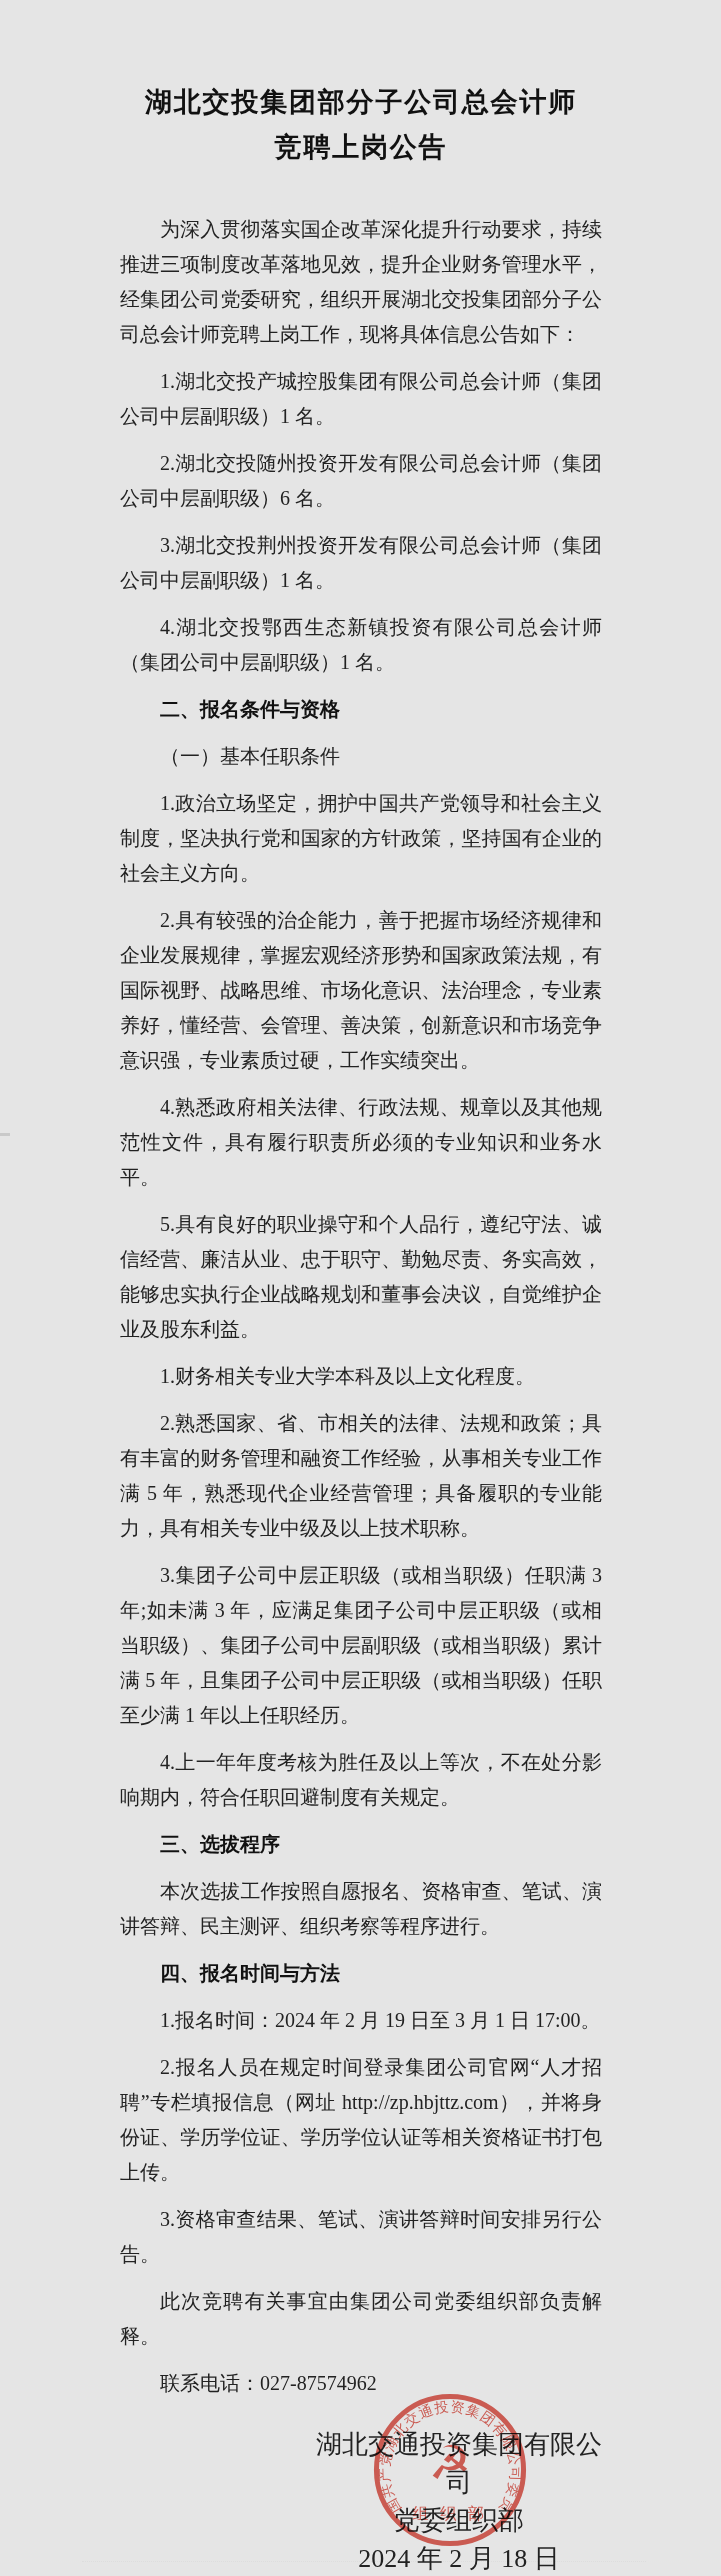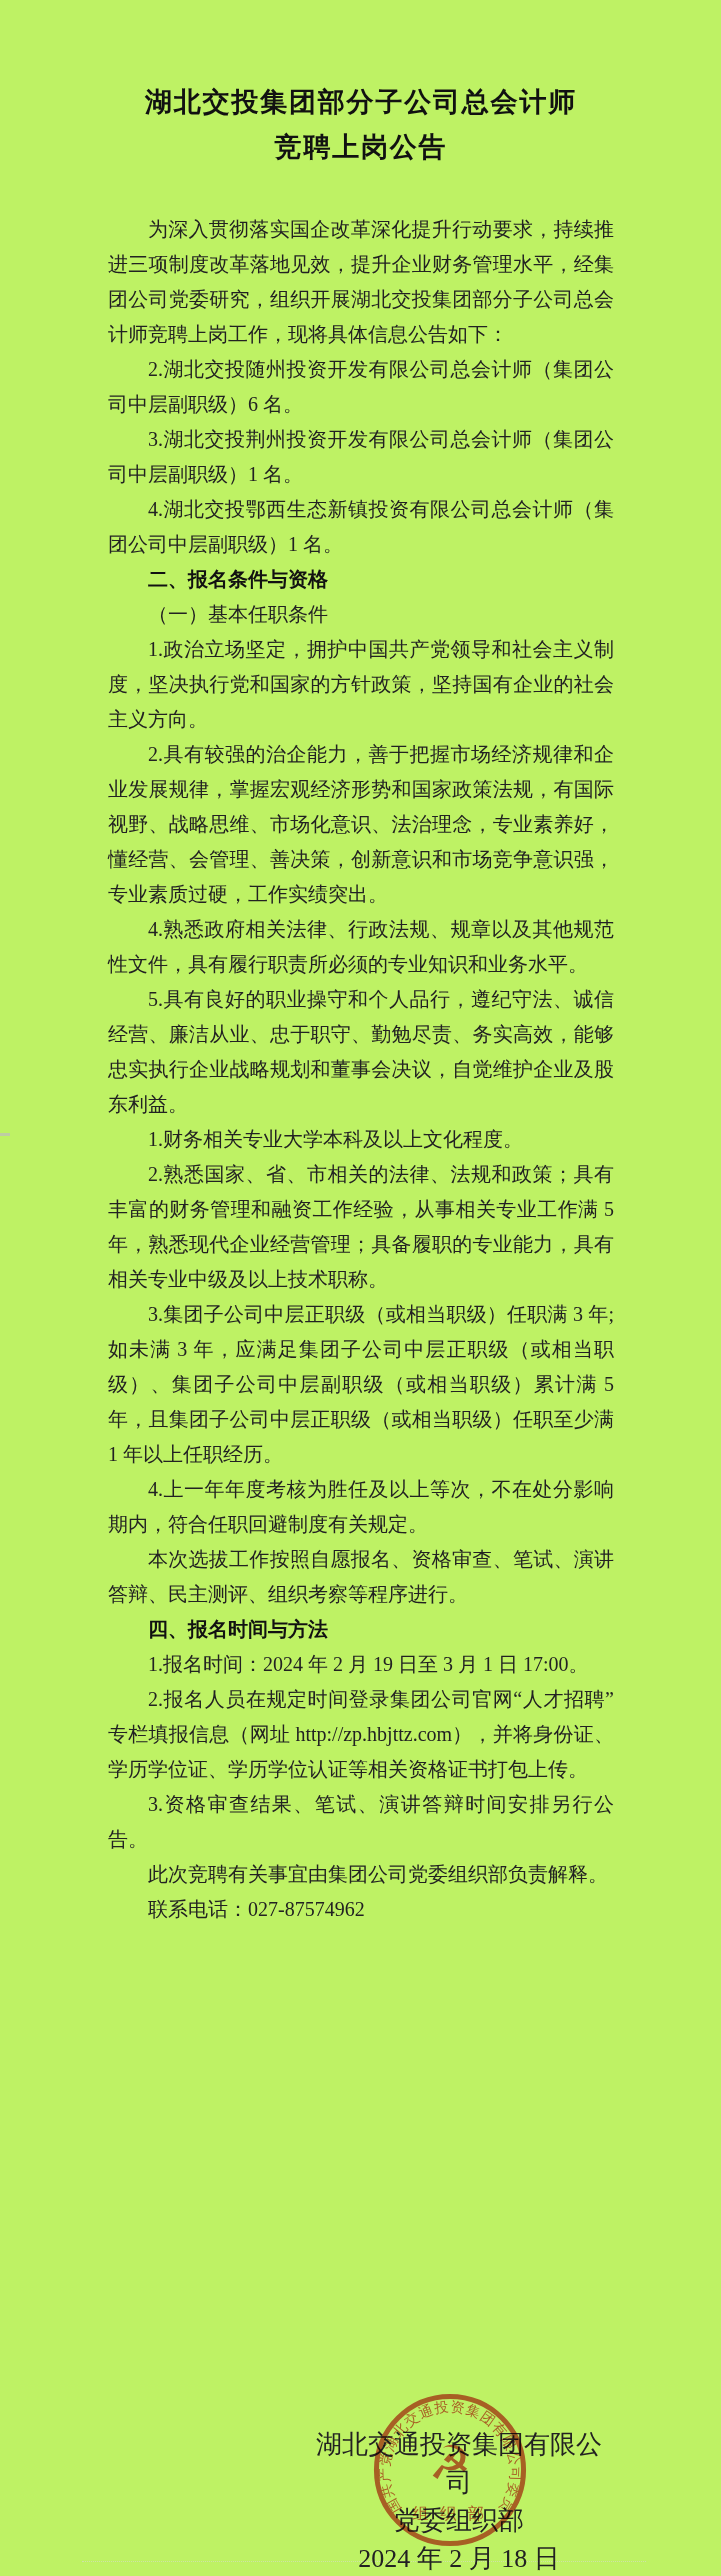--- a/index.html
+++ b/index.html
@@ -1,20 +1,20 @@
 <!DOCTYPE html>
 <html lang="zh" style="font-size:14.5px"><head>
 <meta charset="utf-8">
 <style>
   html,body{margin:0;padding:0;background:#ffffff;}
   .page{
     position:relative;
     width:722px;height:2576px;
     margin:0 auto;
-    background:#bef264;
+    background:#e5e5e5;
     overflow:hidden;
     font-family:"Liberation Serif", serif;
     color:#1a1a1a;
   }
   .doc-title{
     padding-top:80px;
     text-align:center;
     font-size:27px;
     line-height:45px;
     font-weight:bold;
@@ -22,21 +22,21 @@
     color:#111;
   }
   .doc-body{
     margin:42px 108px 0 108px;
     font-size:20px;
     line-height:35px;
     text-align:justify;
     text-justify:inter-character;
     color:#222;
   }
-  .doc-body p{margin:0;text-indent:2em;}
+  .doc-body p{margin:12px;text-indent:2em;}
   .doc-body p.heading{
     font-family:"Liberation Sans", sans-serif;
     font-weight:bold;
     color:#111;
   }
   .doc-body p.subheading{
     font-weight:normal;
   }
   .signature{
     position:absolute;
@@ -78,33 +78,35 @@
 
 <div class="page">
 
   <div class="doc-title">
     <div>湖北交投集团部分子公司总会计师</div>
     <div>竞聘上岗公告</div>
   </div>
 
   <div class="doc-body">
       <p class="para">为深入贯彻落实国企改革深化提升行动要求，持续推进三项制度改革落地见效，提升企业财务管理水平，经集团公司党委研究，组织开展湖北交投集团部分子公司总会计师竞聘上岗工作，现将具体信息公告如下：</p>
+      <p class="para">1.湖北交投产城控股集团有限公司总会计师（集团公司中层副职级）1 名。</p>
       <p class="para">2.湖北交投随州投资开发有限公司总会计师（集团公司中层副职级）6 名。</p>
       <p class="para">3.湖北交投荆州投资开发有限公司总会计师（集团公司中层副职级）1 名。</p>
       <p class="para">4.湖北交投鄂西生态新镇投资有限公司总会计师（集团公司中层副职级）1 名。</p>
       <p class="heading">二、报名条件与资格</p>
       <p class="subheading">（一）基本任职条件</p>
       <p class="para">1.政治立场坚定，拥护中国共产党领导和社会主义制度，坚决执行党和国家的方针政策，坚持国有企业的社会主义方向。</p>
       <p class="para">2.具有较强的治企能力，善于把握市场经济规律和企业发展规律，掌握宏观经济形势和国家政策法规，有国际视野、战略思维、市场化意识、法治理念，专业素养好，懂经营、会管理、善决策，创新意识和市场竞争意识强，专业素质过硬，工作实绩突出。</p>
       <p class="para">4.熟悉政府相关法律、行政法规、规章以及其他规范性文件，具有履行职责所必须的专业知识和业务水平。</p>
       <p class="para">5.具有良好的职业操守和个人品行，遵纪守法、诚信经营、廉洁从业、忠于职守、勤勉尽责、务实高效，能够忠实执行企业战略规划和董事会决议，自觉维护企业及股东利益。</p>
       <p class="para">1.财务相关专业大学本科及以上文化程度。</p>
       <p class="para">2.熟悉国家、省、市相关的法律、法规和政策；具有丰富的财务管理和融资工作经验，从事相关专业工作满 5 年，熟悉现代企业经营管理；具备履职的专业能力，具有相关专业中级及以上技术职称。</p>
       <p class="para">3.集团子公司中层正职级（或相当职级）任职满 3 年;如未满 3 年，应满足集团子公司中层正职级（或相当职级）、集团子公司中层副职级（或相当职级）累计满 5 年，且集团子公司中层正职级（或相当职级）任职至少满 1 年以上任职经历。</p>
       <p class="para">4.上一年年度考核为胜任及以上等次，不在处分影响期内，符合任职回避制度有关规定。</p>
+      <p class="heading">三、选拔程序</p>
       <p class="para">本次选拔工作按照自愿报名、资格审查、笔试、演讲答辩、民主测评、组织考察等程序进行。</p>
       <p class="heading">四、报名时间与方法</p>
       <p class="para">1.报名时间：2024 年 2 月 19 日至 3 月 1 日 17:00。</p>
       <p class="para">2.报名人员在规定时间登录集团公司官网“人才招聘”专栏填报信息（网址 http://zp.hbjttz.com），并将身份证、学历学位证、学历学位认证等相关资格证书打包上传。</p>
       <p class="para">3.资格审查结果、笔试、演讲答辩时间安排另行公告。</p>
       <p class="para">此次竞聘有关事宜由集团公司党委组织部负责解释。</p>
       <p class="para">联系电话：027-87574962</p>
     </div>
 
   <div class="signature">

